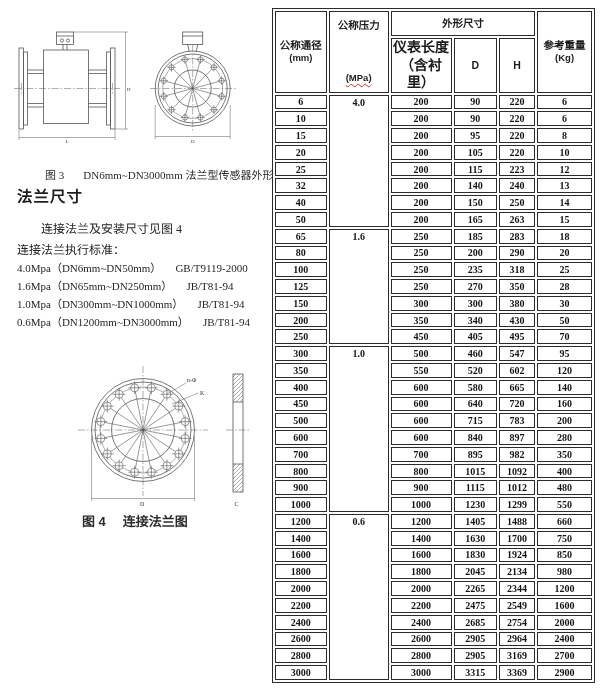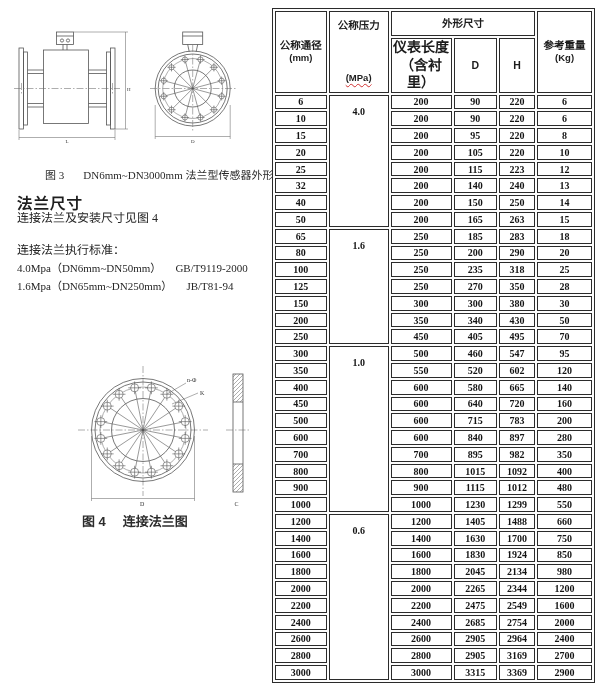--- a/index.html
+++ b/index.html
@@ -11,25 +11,25 @@
   
   .fig3 { position:absolute; left:10px; top:12px; }
   .fig4 { position:absolute; left:20px; top:340px; }
   .fig-caption { position:absolute; font-size:11px; color:#2b2b2b; white-space:nowrap; }
   .fig3-cap { left:45px; top:166px; }
   .fig3-cap .cap-label { margin-right:19px; }
   .fig4-cap { left:82px; top:511px; font-size:13px; font-weight:bold;
               font-family:"Liberation Sans","DejaVu Sans",sans-serif; }
   .fig4-cap .cap-label { margin-right:17px; }
   .section-heading {
-    position:absolute; left:17px; top:191px; margin:0; font-size:15.5px; font-weight:bold;
+    position:absolute; left:17px; top:184px; margin:0; font-size:15.5px; font-weight:bold;
     font-family:"Liberation Sans","DejaVu Sans",sans-serif; letter-spacing:1px; color:#1e1e1e;
   }
   .body-line { position:absolute; left:17px; font-size:12px; white-space:nowrap; }
-  .line1 { top:208px; }
+  .line1 { top:219px;margin-left:24px; }
   .line2 { top:240px;text-align:right; }
   .std-line { position:absolute; left:17px; font-size:11px; white-space:nowrap; }
   .std0 { top:259px; } .std1 { top:277px; } .std2 { top:295px; } .std3 { top:313px; }
   .std-line .std-code { margin-left:14px; }
   
   svg .ln   { fill:none; stroke:#565656; stroke-width:0.8; }
   svg .thin { fill:none; stroke:#6a6a6a; stroke-width:0.55; }
   svg .cl   { fill:none; stroke:#6a6a6a; stroke-width:0.55; stroke-dasharray:7 2 1.5 2; }
   svg g[data-flange] { fill:none; stroke:#565656; stroke-width:0.6; }
   svg .dimtxt  { font:5px "Liberation Serif",serif; fill:#333; }
@@ -41,21 +41,21 @@
     border:1px solid #2b2b2b; background:#fdfdfd;
   }
   table.spec th, table.spec td {
     border:1px solid #2b2b2b; background:#ffffff; text-align:center; vertical-align:middle;
     font-weight:bold; padding:0; overflow:hidden;
   }
   table.spec th { font-family:"Liberation Sans","DejaVu Sans",sans-serif; font-size:10.5px; line-height:1.25; color:#1c1c1c; }
   table.spec .unit { font-size:9.5px; font-weight:bold; }
   table.spec .sub2 { font-size:14px; }
   table.spec td { font-size:10px; color:#141414; }
-  table.spec td.pressure { vertical-align:top; padding-top:10px; }
+  table.spec td.pressure { vertical-align:top; padding-top:1px; }
   tr.hrow1 { height:25px; } tr.hrow2 { height:30px; }
   .wavy { text-decoration-line:underline; text-decoration-style:wavy;
           text-decoration-color:#d03030; text-decoration-thickness:1px; text-underline-offset:2px;margin-top:40px; }
 </style>
 </head>
 <body>
 
 <div class="page">
 
   <svg class="fig3" width="253" height="150" viewBox="0 0 253 150">
@@ -177,20 +177,26 @@
 
   <h2 class="section-heading">法兰尺寸</h2>
   <div class="body-line line1">连接法兰及安装尺寸见图 4</div>
   <div class="body-line line2">连接法兰执行标准：</div>
 
   <div class="std-line std0">
     <span>4.0Mpa（DN6mm~DN50mm）</span><span class="std-code">GB/T9119-2000</span>
   </div>
   <div class="std-line std1">
     <span>1.6Mpa（DN65mm~DN250mm）</span><span class="std-code">JB/T81-94</span>
+  </div>
+  <div class="std-line std2">
+    <span>1.0Mpa（DN300mm~DN1000mm）</span><span class="std-code">JB/T81-94</span>
+  </div>
+  <div class="std-line std3">
+    <span>0.6Mpa（DN1200mm~DN3000mm）</span><span class="std-code">JB/T81-94</span>
   </div>
 
   <svg class="fig4" width="240" height="170" viewBox="0 0 240 170">
     <g class="ln">
       <circle cx="123" cy="90" r="51.5"></circle>
       <circle cx="123" cy="90" r="48"></circle>
       <circle cx="123" cy="90" r="31.5"></circle>
     </g>
     <g class="thin">
       <circle cx="123" cy="90" r="43"></circle>

